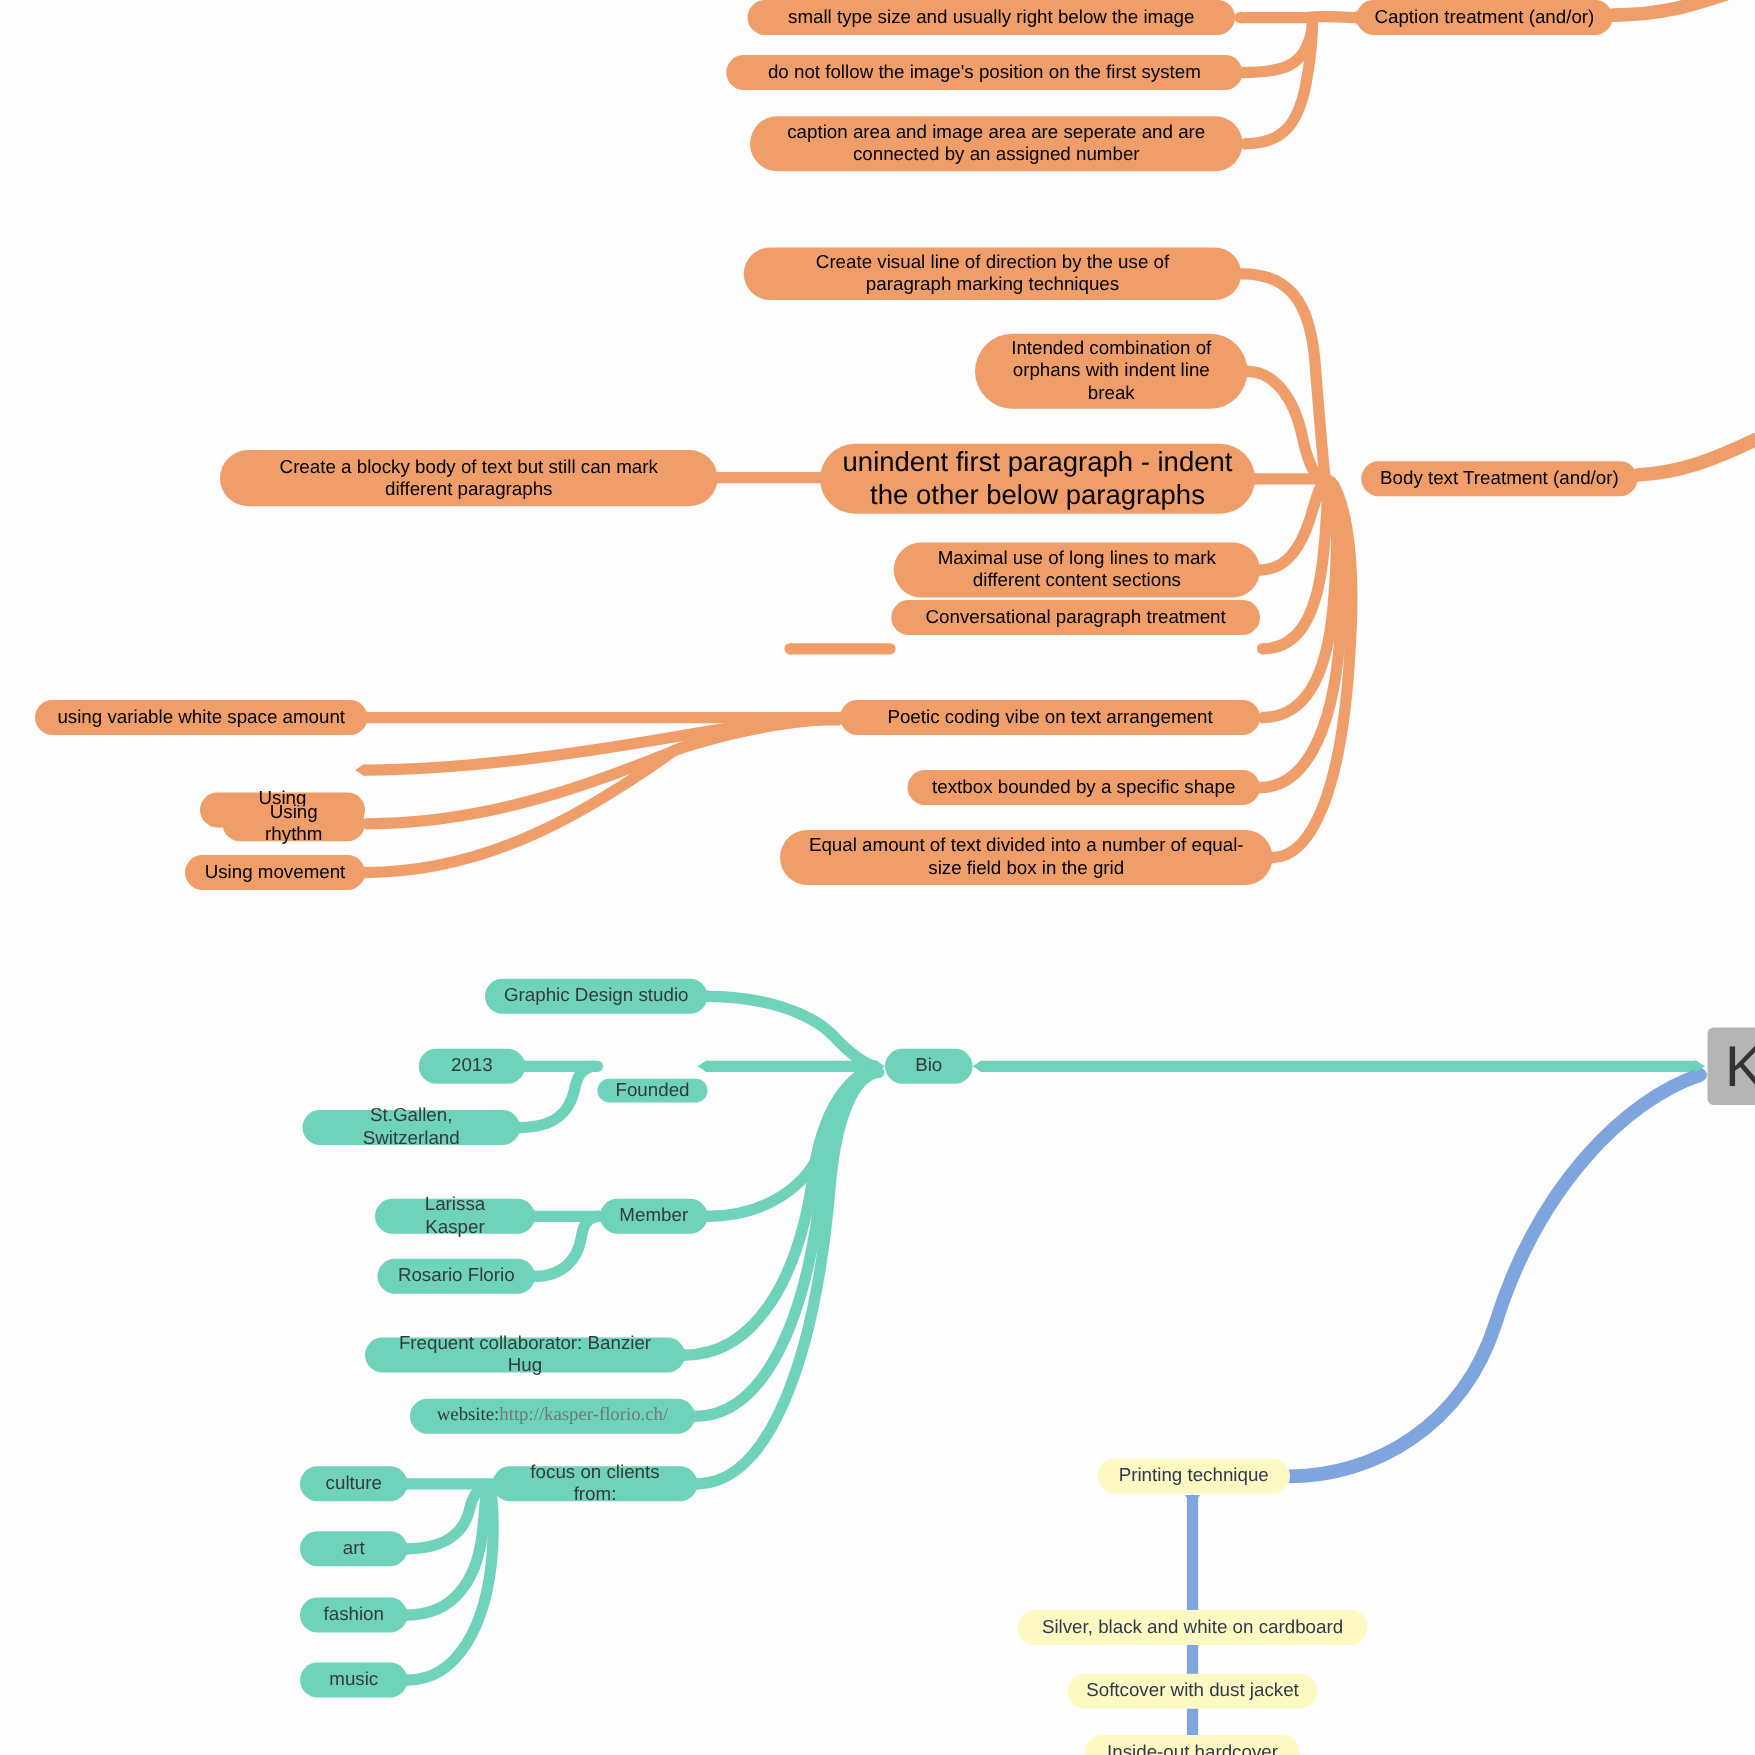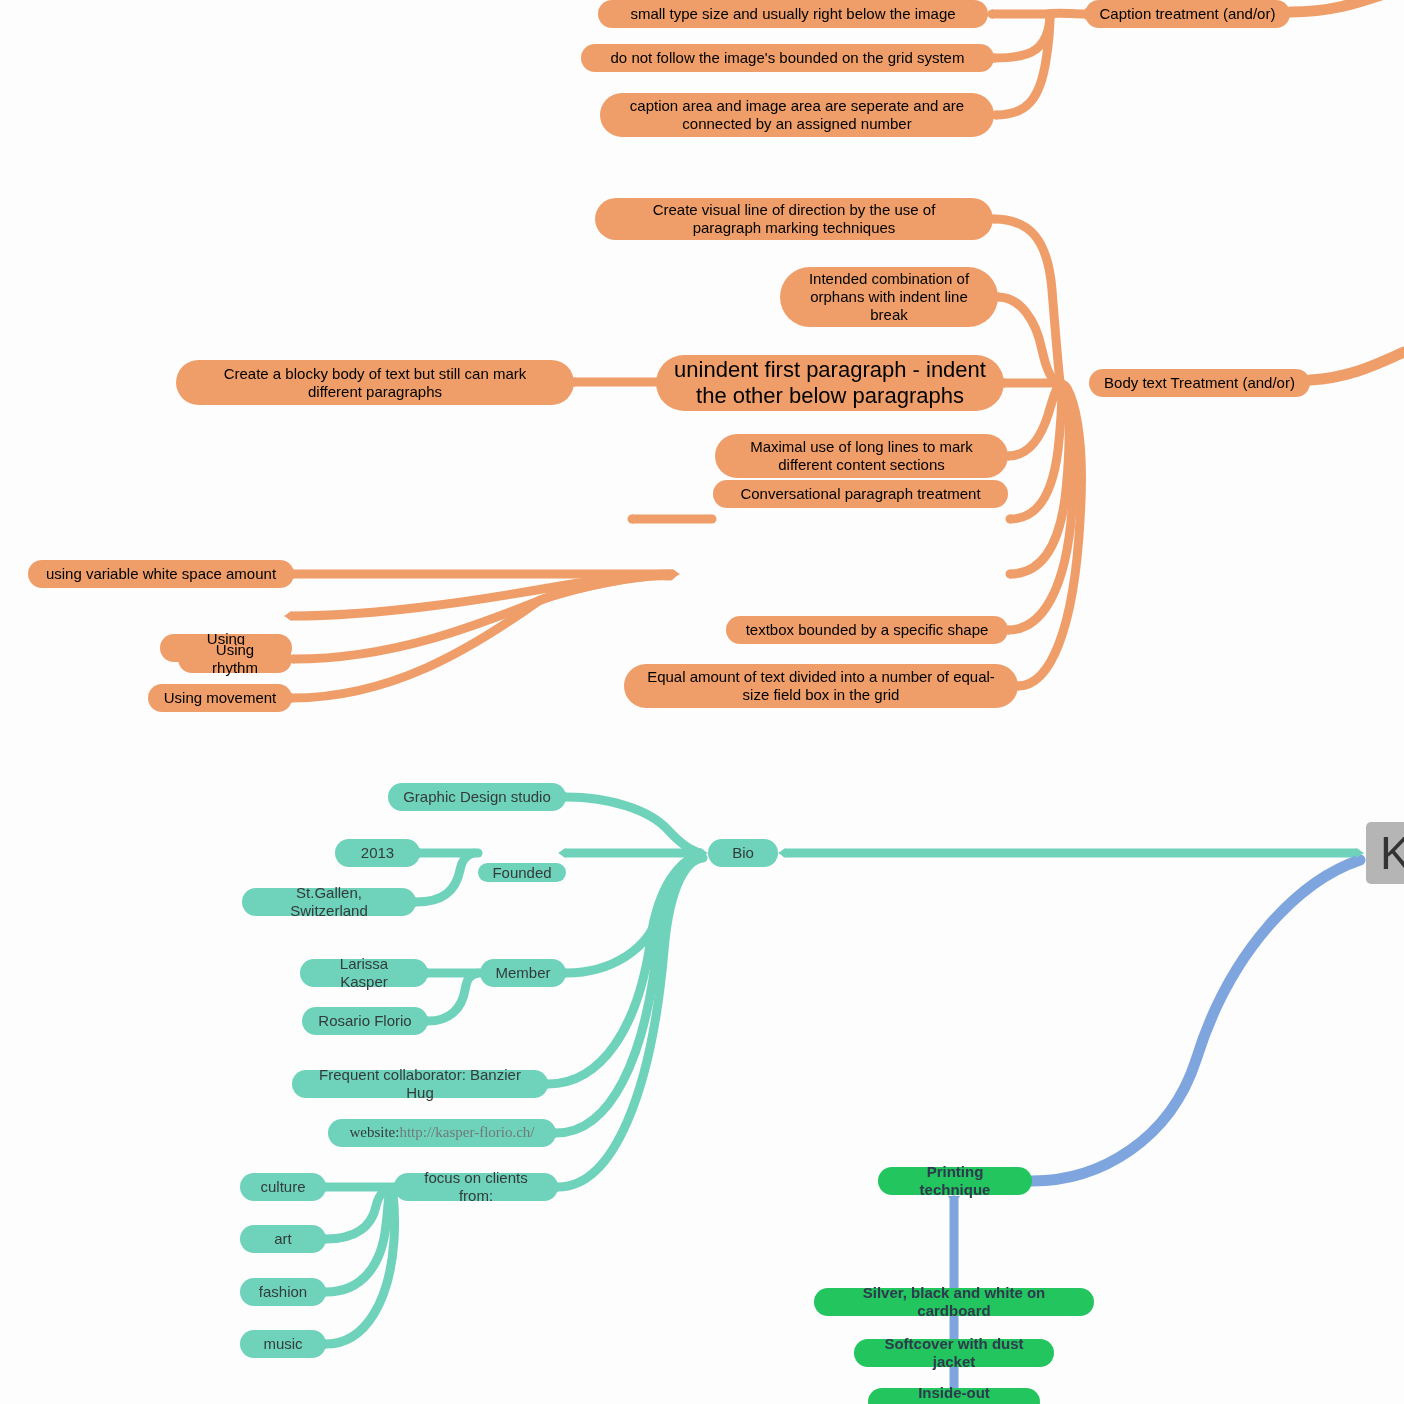--- a/index.html
+++ b/index.html
@@ -28,21 +28,21 @@
     text-align: center;
     color: #000000;
     line-height: 1.18;
     border-radius: 999px;
     padding: 5px 14px;
     z-index: 3;
     white-space: pre-line;
   }
   .orange { background: #ef9e6a; }
   .teal   { background: #6fd2bb; color: #333c3a; }
-  .blue   { background: #22c55e; color: #2e3a4d; font-weight: bold; }
+  .blue   { background: #fef9c3; color: #2e3a4d; }
   .gray   { background: #b5b5b5; color: #333; border-radius: 6px; }
   .fs15 { font-size: 15px; }
   .fs22 { font-size: 22px; }
   .fs46 { font-size: 46px; }
   .url-muted { color: #6f7a78; }
   .root-box {
     position: absolute;
     z-index: 4;
     display: flex;
     align-items: center;
@@ -159,21 +159,21 @@
       <polygon points="326,1339 318,1344 326,1349"></polygon>
     </g>
     <g fill="#7fa5de">
       <polygon points="1032,1176 1040,1181 1032,1186"></polygon>
       <polygon points="948,1196 960,1196 954,1206"></polygon>
     </g>
   </svg>
 
   <div class="node orange fs15" style="left:598px; top:0px; width:390px; height:28px;">small type size and usually right below the image</div>
 
-  <div class="node orange fs15" style="left:581px; top:44px; width:413px; height:28px;">do not follow the image's bounded on the grid system</div>
+  <div class="node orange fs15" style="left:581px; top:44px; width:413px; height:28px;">do not follow the image's position on the first system</div>
 
   <div class="node orange fs15" style="left:600px; top:93px; width:394px; height:44px;">caption area and image area are seperate and are
 connected by an assigned number</div>
 
   <div class="node orange fs15" style="left:1085px; top:0px; width:205px; height:28px;">Caption treatment (and/or)</div>
 
   <div class="node orange fs15" style="left:595px; top:198px; width:398px; height:42px;">Create visual line of direction by the use of
 paragraph marking techniques</div>
 
   <div class="node orange fs15" style="left:780px; top:267px; width:218px; height:60px;">Intended combination of
@@ -185,20 +185,21 @@
 
   <div class="node orange fs15" style="left:176px; top:360px; width:398px; height:45px;">Create a blocky body of text but still can mark
 different paragraphs</div>
 
   <div class="node orange fs15" style="left:715px; top:434px; width:293px; height:44px;">Maximal use of long lines to mark
 different content sections</div>
 
   <div class="node orange fs15" style="left:713px; top:480px; width:295px; height:28px;">Conversational paragraph treatment</div>
 
 
+  <div class="node orange fs15" style="left:672px; top:560px; width:336px; height:28px;">Poetic coding vibe on text arrangement</div>
 
   <div class="node orange fs15" style="left:28px; top:560px; width:266px; height:28px;">using variable white space amount</div>
 
   <div class="node orange fs15" style="left:160px; top:602px; width:132px; height:28px;margin-top:32px;">Using repetition</div>
 
   <div class="node orange fs15" style="left:178px; top:645px; width:114px; height:28px;">Using rhythm</div>
 
   <div class="node orange fs15" style="left:148px; top:684px; width:144px; height:28px;">Using movement</div>
 
   <div class="node orange fs15" style="left:624px; top:664px; width:394px; height:44px;">Equal amount of text divided into a number of equal-

